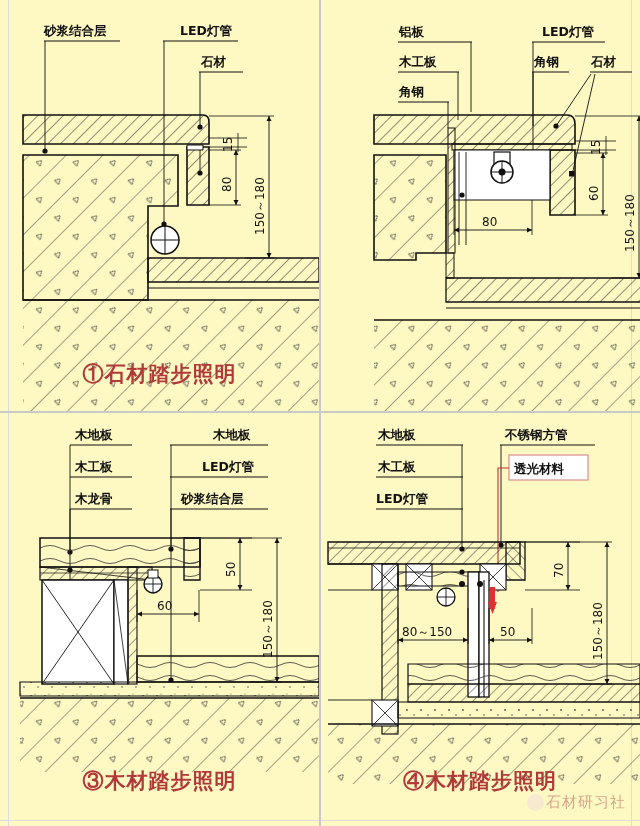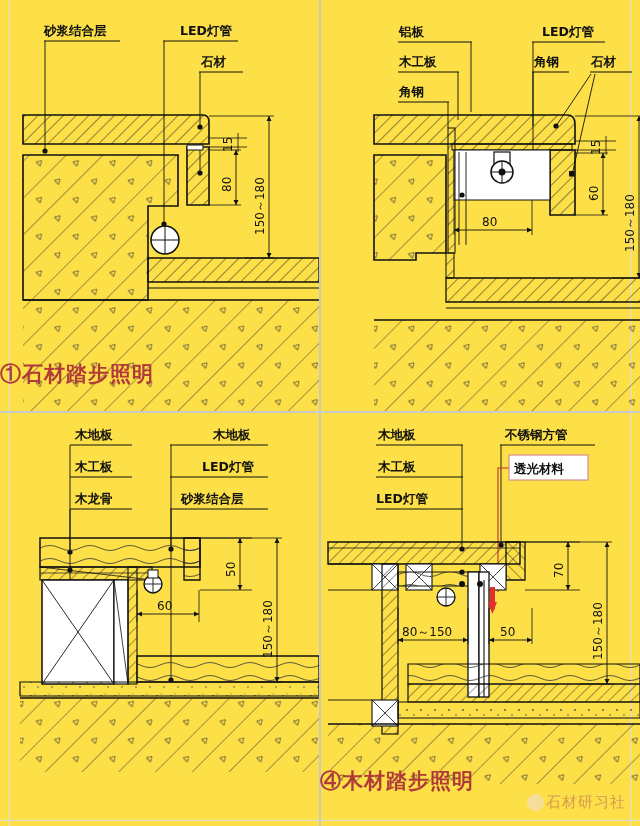--- a/index.html
+++ b/index.html
@@ -1,34 +1,34 @@
 <!DOCTYPE html>
 <html><head>
 <meta charset="utf-8">
 <style>
   html,body{margin:0;padding:0;background:#fff;}
   body{width:640px;height:826px;font-family:"DejaVu Sans","Liberation Sans",sans-serif;color:#1a1a1a;}
-  .sheet{position:relative;width:640px;height:826px;background:#fde047;overflow:hidden;}
+  .sheet{position:relative;width:640px;height:826px;background:#fef9c3;overflow:hidden;}
 
   
   .divider-v{position:absolute;left:319px;top:0;width:1.5px;height:826px;background:#c9c9c9;}
   .divider-h{position:absolute;left:0;top:411px;width:640px;height:1.5px;background:#c9c9c9;}
   .border-l{position:absolute;left:8px;top:0;width:1px;height:826px;background:#dcdcdc;}
   .border-r{position:absolute;right:8px;top:0;width:1px;height:826px;background:#dcdcdc;}
   .border-b{position:absolute;left:0;bottom:5px;width:640px;height:1px;background:#dcdcdc;}
 
   .panel{position:absolute;overflow:hidden;}
   .p1{left:0;top:0;width:319px;height:411px;}
   .p2{left:320px;top:0;width:388px;height:411px;}
   .p3{left:0;top:412px;width:319px;height:414px;}
   .p4{left:320px;top:412px;width:320px;height:414px;}
 
   .dwg{position:absolute;left:0;top:0;width:100%;height:100%;}
 
-  .caption{position:absolute;width:100%;text-align:left;
+  .caption{position:absolute;width:100%;text-align:center;
      font-family:"DejaVu Serif","Liberation Serif",serif;
      font-size:21px;font-weight:bold;color:#b03a3a;letter-spacing:1px;}
   .cap1{top:360px;}
   .cap2{top:360px;}
   .cap3{top:355px;}
   .cap4{top:355px;}
 
   .wm{position:absolute;right:14px;bottom:14px;display:flex;align-items:center;gap:2px;
       opacity:.55;}
   .wm-mark{font-family:"DejaVu Serif","Liberation Serif",serif;font-size:15px;color:#b85c5c;letter-spacing:1px;}
@@ -300,20 +300,21 @@
         <path d="M199,202 l-5,-2.5 v5 z" fill="#111"></path>
       <text class="dim" x="157" y="198">60</text>
 
       <line x1="200" y1="126" x2="282" y2="126" stroke="#111" stroke-width="0.8"></line>
       <line x1="250" y1="270" x2="282" y2="270" stroke="#111" stroke-width="0.8"></line>
       <line x1="277" y1="126" x2="277" y2="270" stroke="#111" stroke-width="0.9"></line>
       <path d="M277,126 l-2.5,5 h5 z" fill="#111"></path>
         <path d="M277,270 l-2.5,-5 h5 z" fill="#111"></path>
       <text class="dim" x="272" y="246" transform="rotate(-90 272 246)">150～180</text>
     </svg>
+    <div class="caption cap3">③木材踏步照明</div>
   </div>
 
   <div class="panel p4">
     <svg class="dwg" viewBox="0 0 320 414">
       <defs>
         <pattern id="woodgrain2" width="40" height="13" patternUnits="userSpaceOnUse">
           <path d="M0 6 q10 -5 20 0 q10 5 20 0" fill="none" stroke="#333" stroke-width="0.8"></path>
         </pattern>
         <pattern id="hatchD" width="8" height="8" patternTransform="rotate(45)" patternUnits="userSpaceOnUse">
           <line x1="0" y1="0" x2="0" y2="8" stroke="#222" stroke-width="0.9"></line>

